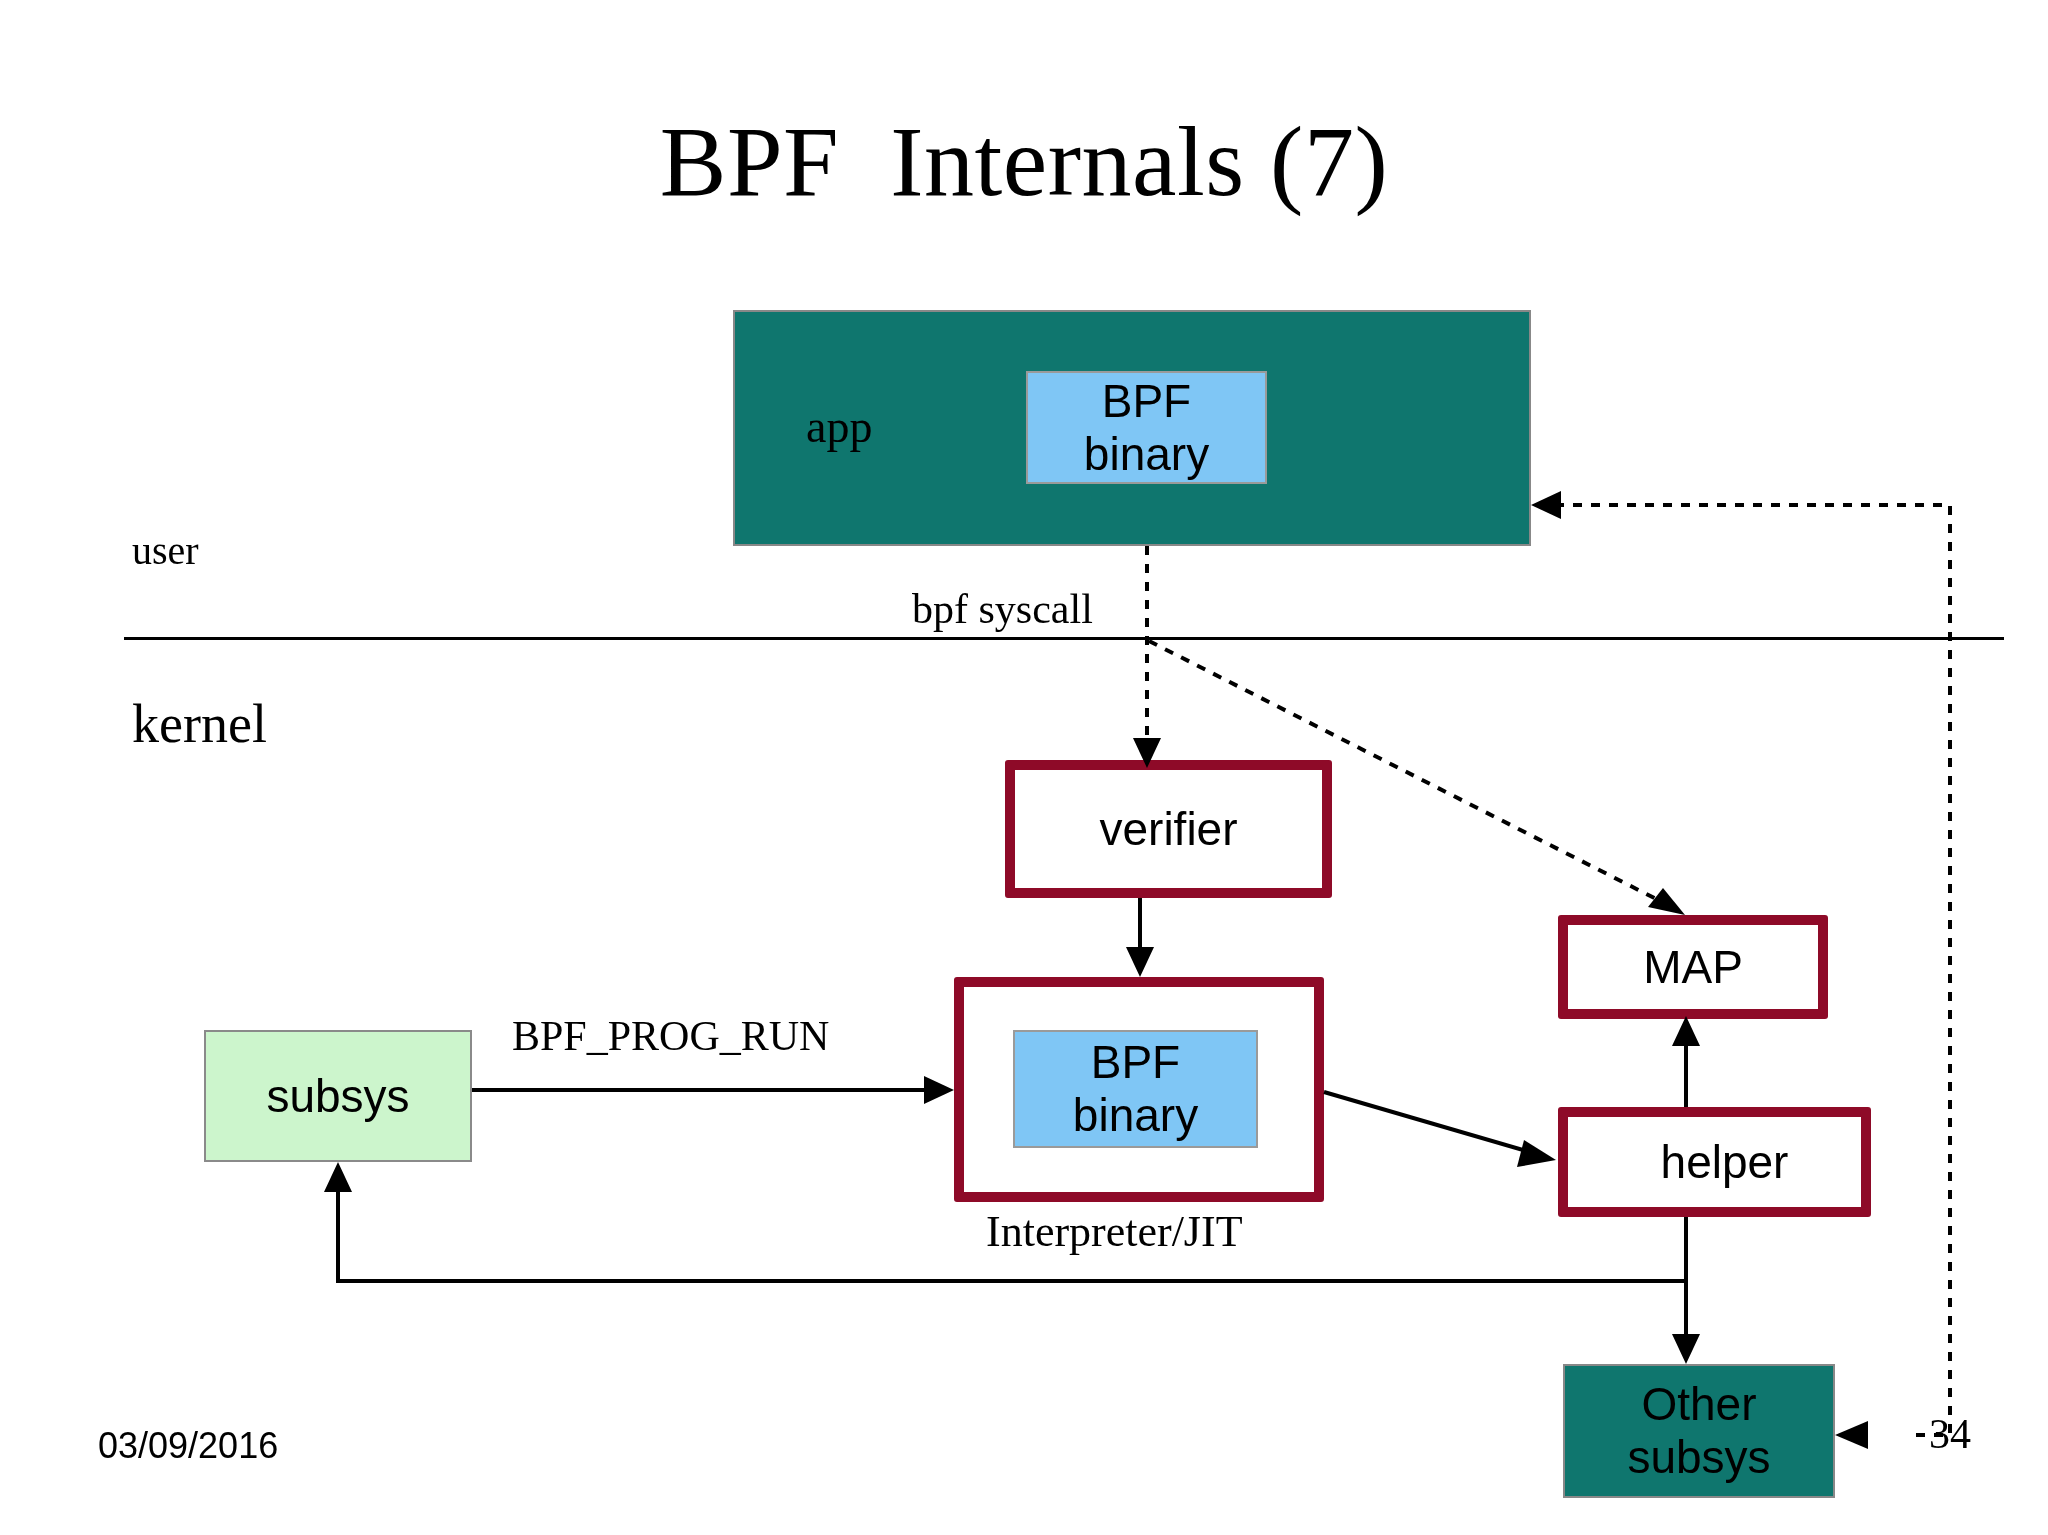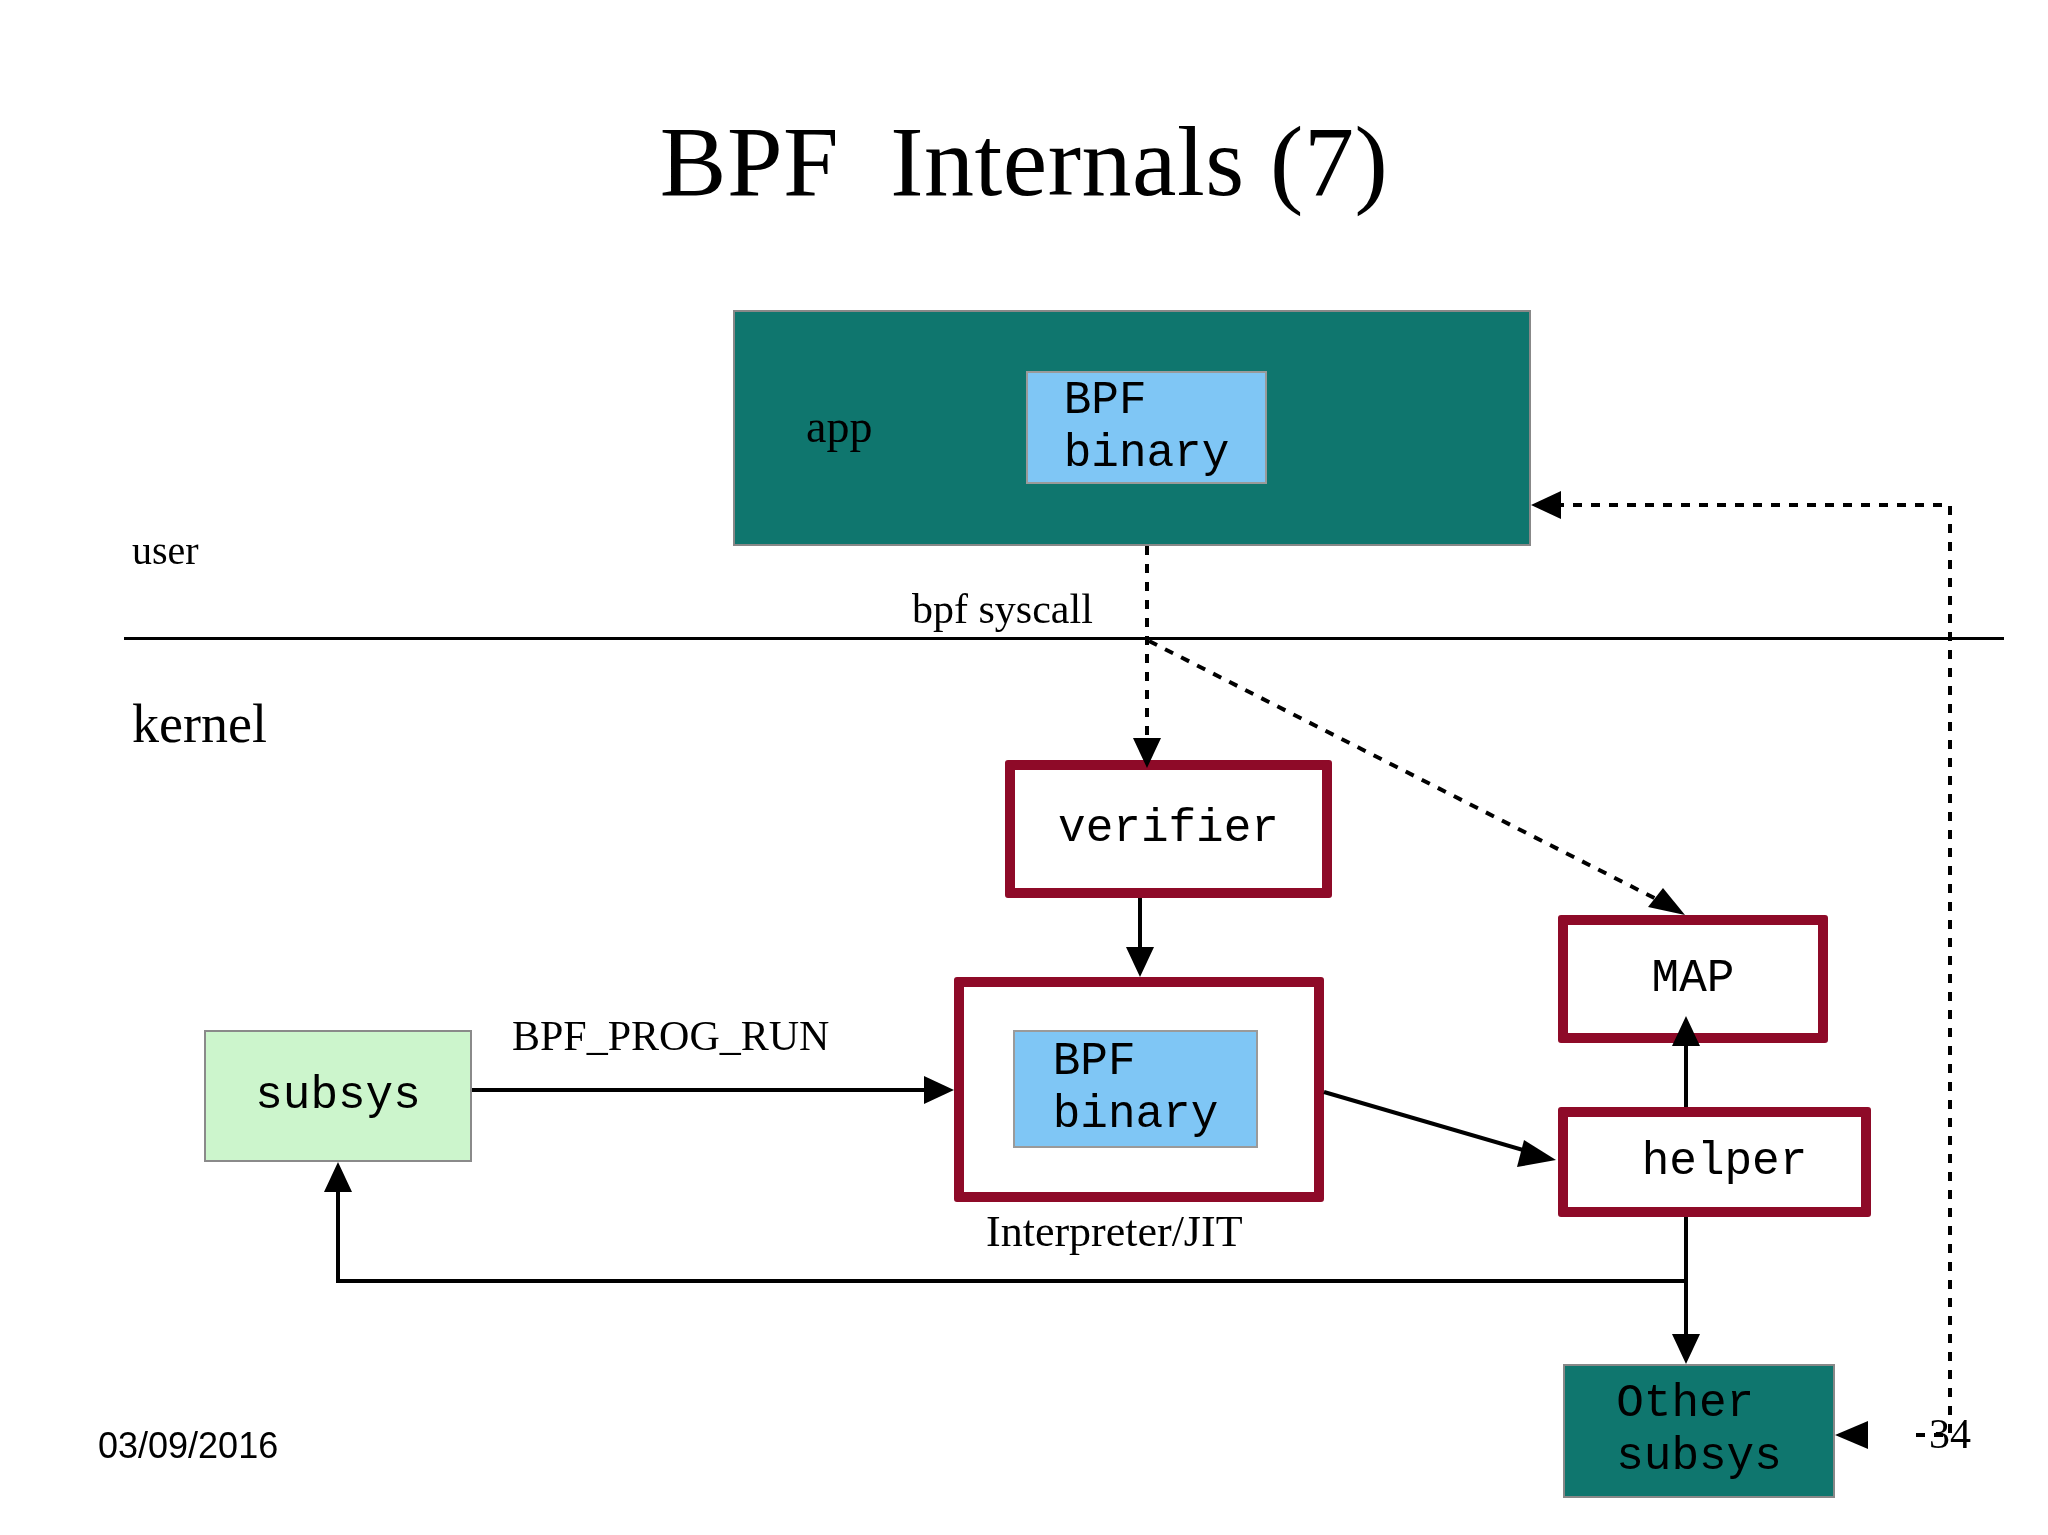--- a/index.html
+++ b/index.html
@@ -61,21 +61,22 @@
     white-space: pre;
   }
 
   
   .box {
     position: absolute;
     box-sizing: border-box;
     display: flex;
     align-items: center;
     justify-content: center;
-    font-family: Liberation Mono, monospace;
+    text-align: center;
+    font-family: Liberation Sans, sans-serif;
     white-space: pre-line;
     line-height: 1.15;
   }
   .box-thin {
     border: 2px solid #888888;
     background: #0f766e;
   }
   .box-red {
     border: 10px solid #8E0A28;
     background: #ffffff;
@@ -91,21 +92,21 @@
   }
 
   #app-box     { left: 733px; top: 310px;  width: 798px;  height: 236px; }
   #app-binary  { left: 1026px; top: 371px; width: 241px;  height: 113px; font-size: 46px; }
 
   #verifier-box{ left: 1005px; top: 760px; width: 327px;  height: 138px; font-size: 46px; }
 
   #jit-box     { left: 954px;  top: 977px; width: 370px;  height: 225px; }
   #jit-binary  { left: 1013px; top: 1030px; width: 245px; height: 118px; font-size: 46px; }
 
-  #map-box     { left: 1558px; top: 915px; width: 270px;  height: 128px; font-size: 46px; }
+  #map-box     { left: 1558px; top: 915px; width: 270px;  height: 104px; font-size: 46px; }
   #helper-box  { left: 1558px; top: 1107px; width: 313px; height: 110px; font-size: 46px; padding-left: 20px; }
 
   #subsys-box  { left: 204px;  top: 1030px; width: 268px; height: 132px; font-size: 46px; }
   #other-box   { left: 1563px; top: 1364px; width: 272px; height: 134px; font-size: 46px; }
 
   
   .hline {
     position: absolute;
     height: 0;
     border-top: 3px solid #000000;

